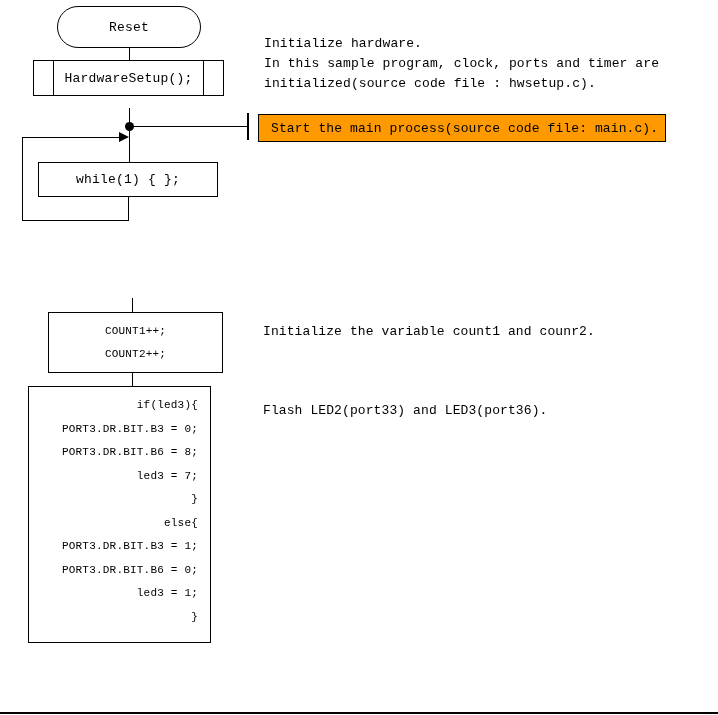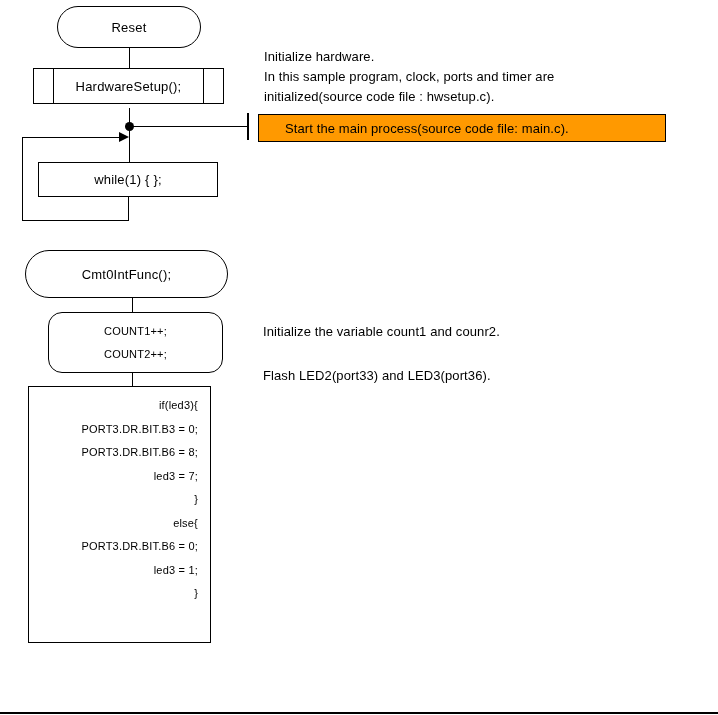--- a/index.html
+++ b/index.html
@@ -1,41 +1,41 @@
 <!DOCTYPE html>
 <html><head>
 <meta charset="utf-8">
 <style>
   html, body { margin:0; padding:0; background:#ffffff; }
   .page {
     position:relative; width:718px; height:715px;
     background:#ffffff; color:#000000; overflow:hidden;
-    font-family:Liberation Sans, sans-serif;
+    font-family:Liberation Mono, monospace;
   }
   .line { position:absolute; background:#000; }
   .box  { position:absolute; border:1px solid #000; background:#fff; box-sizing:border-box; }
   .center { display:flex; align-items:center; justify-content:center; }
   .terminator { border-radius:24px; }
   .node-label { font-size:13px; letter-spacing:0.2px; }
-  .small-label { font-size:11px; letter-spacing:0.2px;border-radius:14px; }
+  .small-label { font-size:11px; letter-spacing:0.2px; }
   .note {
     position:absolute; font-size:13px; line-height:20px;
     white-space:pre-line; letter-spacing:0.1px;
   }
   .dot { position:absolute; width:9px; height:9px; border-radius:50%; background:#000; }
   .arrow-right {
     position:absolute; width:0; height:0;
     border-left:10px solid #000;
     border-top:5px solid transparent;
     border-bottom:5px solid transparent;
   }
   .highlight-box {
     position:absolute; left:258px; top:114px; width:408px; height:28px;
     border:1px solid #000; box-sizing:border-box;
-    display:flex; align-items:center; padding-left:26px;
+    display:flex; align-items:center; padding-left:12px;
     font-size:13px; letter-spacing:0.1px;
   }
   .count-box {
     position:absolute; left:48px; top:312px; width:175px; height:61px;
     border:1px solid #000; box-sizing:border-box; background:#fff;
     display:flex; flex-direction:column; justify-content:space-evenly; align-items:center;
   }
   .code-box {
     position:absolute; left:28px; top:386px; width:183px; height:257px;
     border:1px solid #000; box-sizing:border-box; background:#fff;
@@ -49,21 +49,21 @@
 <body>
 
 <div class="page">
 
   <div class="box terminator center node-label" style="left:57px; top:6px; width:144px; height:42px;">
     <span>Reset</span>
   </div>
 
   <div class="line" style="left:129px; top:48px; width:1px; height:24px;"></div>
 
-  <div class="box center node-label" style="left:33px; top:68px; width:191px; height:36px;">
+  <div class="box center node-label" style="left:33px; top:60px; width:191px; height:36px;">
     <div class="inner-bar" style="left:19px;"></div>
     <div class="inner-bar" style="right:19px;"></div>
     <span>HardwareSetup();</span>
   </div>
 
   <div class="line" style="left:129px; top:108px; width:1px; height:54px;"></div>
   <div class="dot" style="left:125px; top:122px;"></div>
 
   <div class="line" style="left:130px; top:126px; width:117px; height:1px;"></div>
   <div class="line" style="left:247px; top:113px; width:2px; height:27px;"></div>
@@ -75,49 +75,47 @@
   <div class="box center node-label" style="left:38px; top:162px; width:180px; height:35px;text-align:center;">
     <span>while(1) { };</span>
   </div>
 
   <div class="line" style="left:128px; top:197px; width:1px; height:24px;"></div>
   <div class="line" style="left:22px; top:220px; width:107px; height:1px;"></div>
   <div class="line" style="left:22px; top:137px; width:1px; height:84px;"></div>
   <div class="line" style="left:22px; top:137px; width:99px; height:1px;"></div>
   <div class="arrow-right" style="left:119px; top:132px;"></div>
 
-  <div class="box terminator center node-label" style="left:25px; top:250px; width:203px; height:48px;">
-    <span>Cmt0IntFunc();</span>
-  </div>
 
   <div class="line" style="left:132px; top:298px; width:1px; height:14px;"></div>
 
   <div class="count-box small-label">
     <span>COUNT1++;</span>
     <span>COUNT2++;</span>
   </div>
 
   <div class="line" style="left:132px; top:373px; width:1px; height:13px;"></div>
 
   <div class="code-box">
     <div class="code-line">if(led3){</div>
     <div class="code-line">PORT3.DR.BIT.B3 = 0;</div>
     <div class="code-line">PORT3.DR.BIT.B6 = 8;</div>
     <div class="code-line">led3 = 7;</div>
     <div class="code-line">}</div>
     <div class="code-line">else{</div>
+    <div class="code-line">PORT3.DR.BIT.B3 = 1;</div>
     <div class="code-line">PORT3.DR.BIT.B6 = 0;</div>
     <div class="code-line">led3 = 1;</div>
     <div class="code-line">}</div>
   </div>
 
-  <div class="note" style="left:264px; top:47px; width:450px;">Initialize hardware.
+  <div class="note" style="left:264px; top:34px; width:450px;">Initialize hardware.
 In this sample program, clock, ports and timer are
 initialized(source code file : hwsetup.c).</div>
 
 
   <div class="note" style="left:263px; top:322px; width:450px;">Initialize the variable count1 and counr2.</div>
 
-  <div class="note" style="left:263px; top:366px; width:450px;">Flash LED2(port33) and LED3(port36).</div>
+  <div class="note" style="left:263px; top:401px; width:450px;">Flash LED2(port33) and LED3(port36).</div>
 
   <div class="line" style="left:0px; top:712px; width:718px; height:2px;"></div>
 
 </div>
 
 </body></html>

